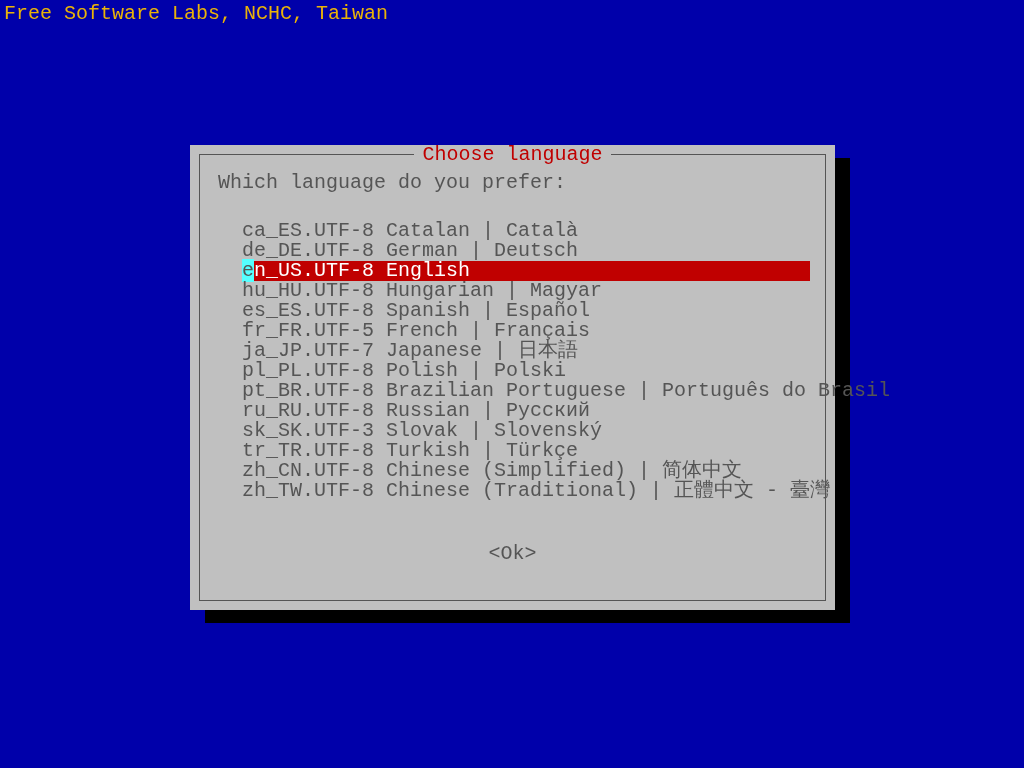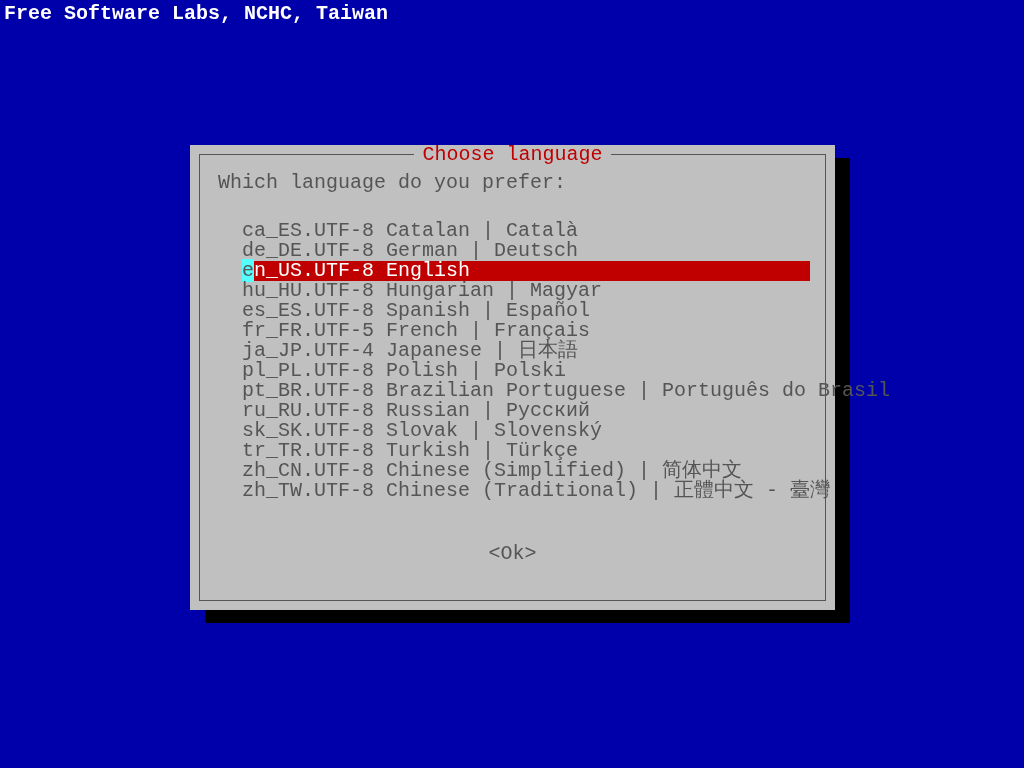--- a/index.html
+++ b/index.html
@@ -9,23 +9,22 @@
     background: #0000aa;
     font-family: "Courier New", Courier, monospace;
     font-size: 20px;
     line-height: 20px;
     letter-spacing: 0px;
     overflow: hidden;
   }
   .header {
     position: absolute;
     top: 4px; left: 4px;
-    color: #ffffff;
+    color: #eab308;
     white-space: pre;
-    font-weight: bold;
   }
   
   .dialog-shadow {
     position: absolute;
     left: 205px; top: 158px;
     width: 645px; height: 465px;
     background: #000;
   }
   .dialog {
     position: absolute;
@@ -117,25 +116,25 @@
 
       <div class="prompt">Which language do you prefer:</div>
 
       <div class="list" id="lang-list">
           <div class="item"><span class="pad"></span><span>ca_ES.UTF-8 Catalan | Català</span></div>
           <div class="item"><span class="pad"></span><span>de_DE.UTF-8 German | Deutsch</span></div>
           <div class="item selected"><span class="pad"></span><span class="row"><span class="first">e</span><span class="rest">n_US.UTF-8 English</span></span></div>
           <div class="item"><span class="pad"></span><span>hu_HU.UTF-8 Hungarian | Magyar</span></div>
           <div class="item"><span class="pad"></span><span>es_ES.UTF-8 Spanish | Español</span></div>
           <div class="item"><span class="pad"></span><span>fr_FR.UTF-5 French | Français</span></div>
-          <div class="item"><span class="pad"></span><span>ja_JP.UTF-4 Japanese | 日本語</span></div>
+          <div class="item"><span class="pad"></span><span>ja_JP.UTF-7 Japanese | 日本語</span></div>
           <div class="item"><span class="pad"></span><span>pl_PL.UTF-8 Polish | Polski</span></div>
           <div class="item"><span class="pad"></span><span>pt_BR.UTF-8 Brazilian Portuguese | Português do Brasil</span></div>
           <div class="item"><span class="pad"></span><span>ru_RU.UTF-8 Russian | Русский</span></div>
-          <div class="item"><span class="pad"></span><span>sk_SK.UTF-8 Slovak | Slovenský</span></div>
+          <div class="item"><span class="pad"></span><span>sk_SK.UTF-3 Slovak | Slovenský</span></div>
           <div class="item"><span class="pad"></span><span>tr_TR.UTF-8 Turkish | Türkçe</span></div>
           <div class="item"><span class="pad"></span><span>zh_CN.UTF-8 Chinese (Simplified) | 简体中文</span></div>
           <div class="item"><span class="pad"></span><span>zh_TW.UTF-8 Chinese (Traditional) | 正體中文 - 臺灣</span></div>
         </div>
 
       <div class="ok-row">
         <span class="ok">&lt;Ok&gt;</span>
       </div>
 
     </div>

